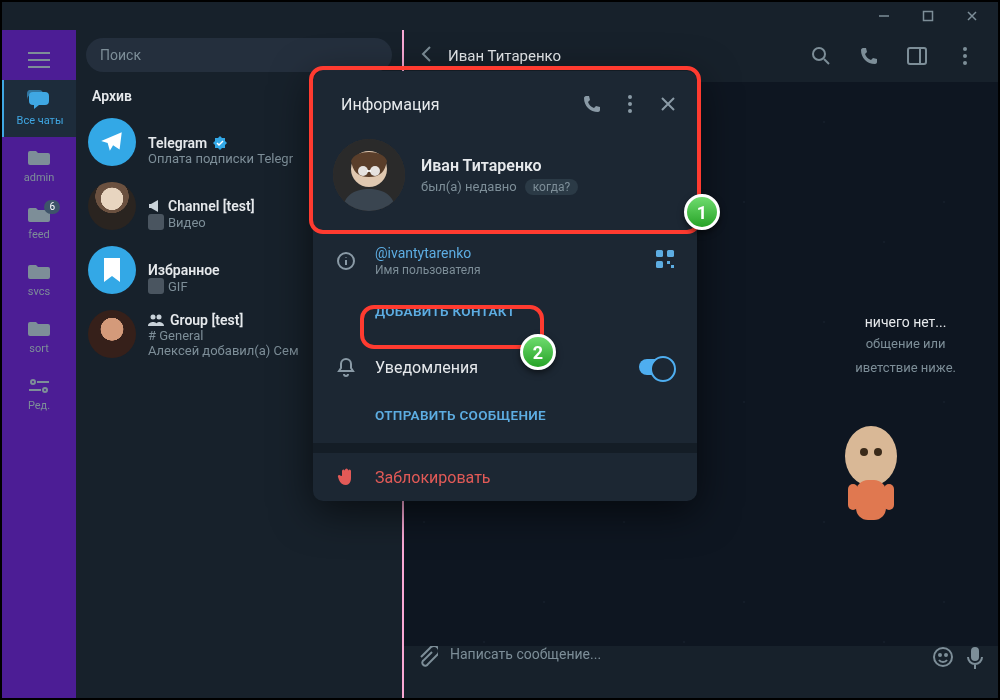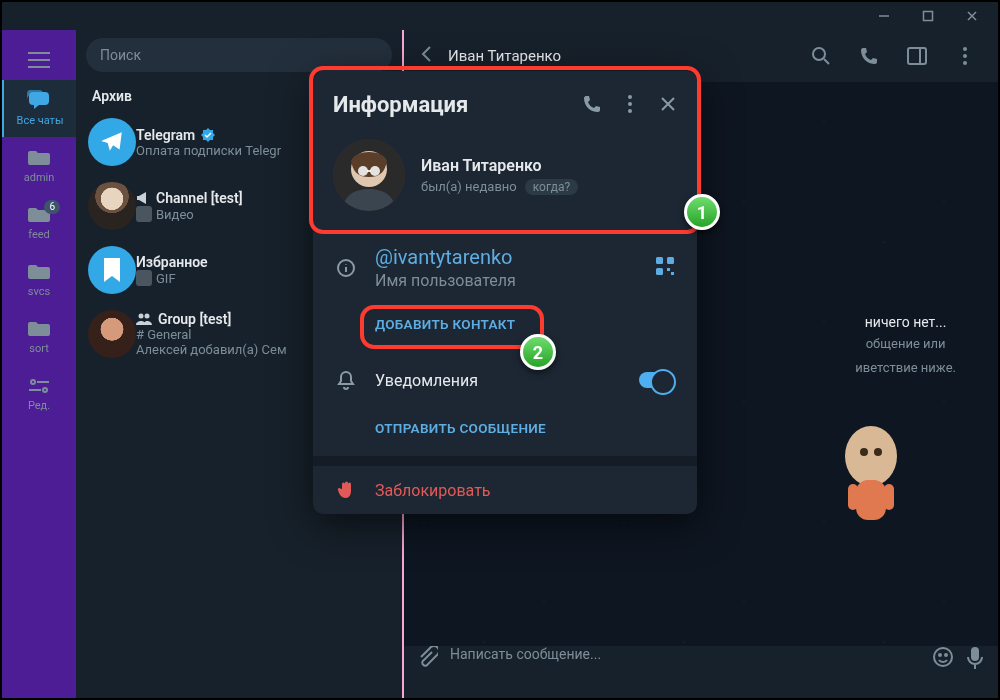--- a/index.html
+++ b/index.html
@@ -35,21 +35,21 @@
   .railitem.active{background:#1d2c3b;border-left:2px solid var(--accent)}
   .railitem .ricon{width:26px;height:22px;display:flex;align-items:center;justify-content:center}
   .railitem.active .ricon,.railitem.active span{color:var(--accent)}
   .badge6{position:absolute;top:6px;right:16px;background:#3e546a;color:#fff;border-radius:9px;font-size:10px;padding:0 5px;line-height:14px}
   
   .col{flex:0 0 328px;background:#17212b;display:flex;flex-direction:column;border-right:2px solid #f9a8d4}
   .search{padding:8px 10px}
   .searchbox{background:#242f3d;border-radius:18px;height:34px;display:flex;align-items:center;padding:0 14px;color:var(--text-dim);font-size:14px}
   .archive{padding:8px 16px 6px;color:var(--text);font-size:14px;font-weight:600}
   .clist{flex:1;overflow:hidden}
-  .crow{display:flex;padding:8px 12px;align-items:center}
+  .crow{display:flex;gap:12px;padding:8px 12px;align-items:flex-end}
   .av{width:48px;height:48px;border-radius:50%;flex:none;display:flex;align-items:center;justify-content:center;font-size:20px;color:#fff}
   .av.tg{background:#33a8e6}
   .av.fav{background:#33a8e6}
   .av.img{background:#3a2f2a;overflow:hidden}
   .cmeta{flex:1;min-width:0}
   .cname{color:var(--text);font-size:14px;font-weight:600;display:flex;align-items:center;gap:6px}
   .csub{color:var(--text-dim);font-size:13px;white-space:nowrap;overflow:hidden;text-overflow:ellipsis}
   .verified{width:14px;height:14px}
   .minithumb{width:16px;height:16px;border-radius:3px;background:#4a5560;display:inline-block;margin-right:4px;vertical-align:-3px}
   
@@ -65,33 +65,33 @@
                      radial-gradient(circle at 40% 80%, #3a4a5a 1px, transparent 1px);
     background-size:200px 200px}
   .empty{position:absolute;right:42px;top:232px;color:var(--text);font-size:14px;text-align:center}
   .empty .dim{color:var(--text-dim);font-size:13px;margin-top:4px;line-height:1.5}
   .sticker{position:absolute;right:84px;top:332px;width:86px;height:116px}
   .composer{height:52px;background:#17212b;display:flex;align-items:flex-start;padding:0 14px;gap:12px;color:var(--text-dim)}
   .composer .cinput{flex:1;font-size:14px}
   
   .modal{position:absolute;left:311px;top:69px;width:384px;background:#1c2733;border-radius:10px;box-shadow:0 10px 40px rgba(0,0,0,.6);overflow:hidden;color:var(--text)}
   .mhead{display:flex;align-items:center;padding:14px 10px 6px 20px}
-  .mhead h3{margin:0;flex:1;font-size:22px;font-weight:700}
+  .mhead h3{margin:8px;flex:1;font-size:16px;font-weight:400}
   .mhead .micon{width:38px;height:38px;display:flex;align-items:center;justify-content:center;color:#8a9aa6}
   .profile{display:flex;gap:16px;padding:10px 20px 20px;align-items:center}
   .pav{width:72px;height:72px;border-radius:50%;background:#3a3530;overflow:hidden;flex:none}
   .pname{font-size:16px;font-weight:600;margin-bottom:4px}
   .pstat{color:var(--text-dim);font-size:13px;display:flex;align-items:center;gap:8px}
   .pstat .when{background:var(--chip);border-radius:10px;padding:1px 8px;font-size:12px}
   .msec{padding:4px 0}
   .mrow{display:flex;align-items:center;gap:18px;padding:10px 22px;min-height:48px}
   .mrow .ic{width:22px;flex:none;color:#8a9aa6;display:flex;justify-content:center}
   .mrow .lbl{flex:1}
-  .mrow .lbl .top{color:var(--accent2);font-size:20px}
-  .mrow .lbl .bot{color:var(--text-dim);font-size:16px;margin-top:2px}
+  .mrow .lbl .top{color:var(--accent2);font-size:14px}
+  .mrow .lbl .bot{color:var(--text-dim);font-size:12px;margin-top:2px}
   .mrow .qr{color:var(--accent2)}
   .mrow.action{color:var(--accent2);font-weight:600;letter-spacing:.3px;font-size:13.5px;text-transform:uppercase}
   .mrow.action .lbl{color:var(--accent2)}
   .mrow.single{padding:14px 22px}
   .mrow.danger .lbl,.mrow.danger .ic{color:var(--red)}
   .sep{height:10px;background:#141d26}
   .toggle{width:36px;height:16px;border-radius:10px;background:var(--toggle-on);position:relative}
   .toggle::after{content:"";position:absolute;right:-1px;top:-3px;width:22px;height:22px;border-radius:50%;background:#1c2733;border:2px solid var(--toggle-on)}
   
   .hl{position:absolute;border:4px solid var(--highlight);border-radius:14px;pointer-events:none}

